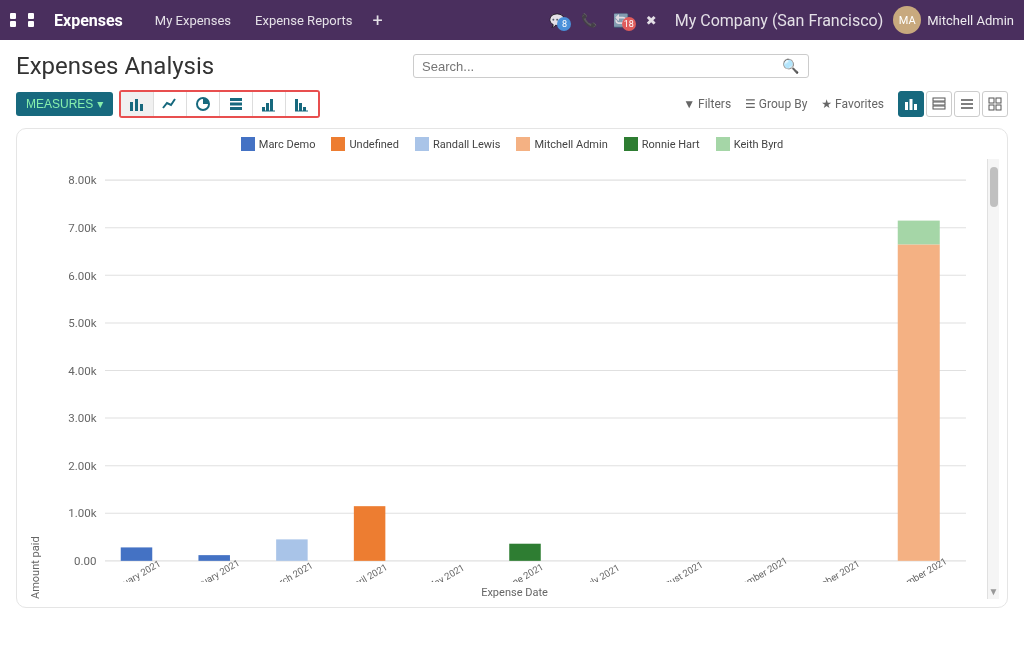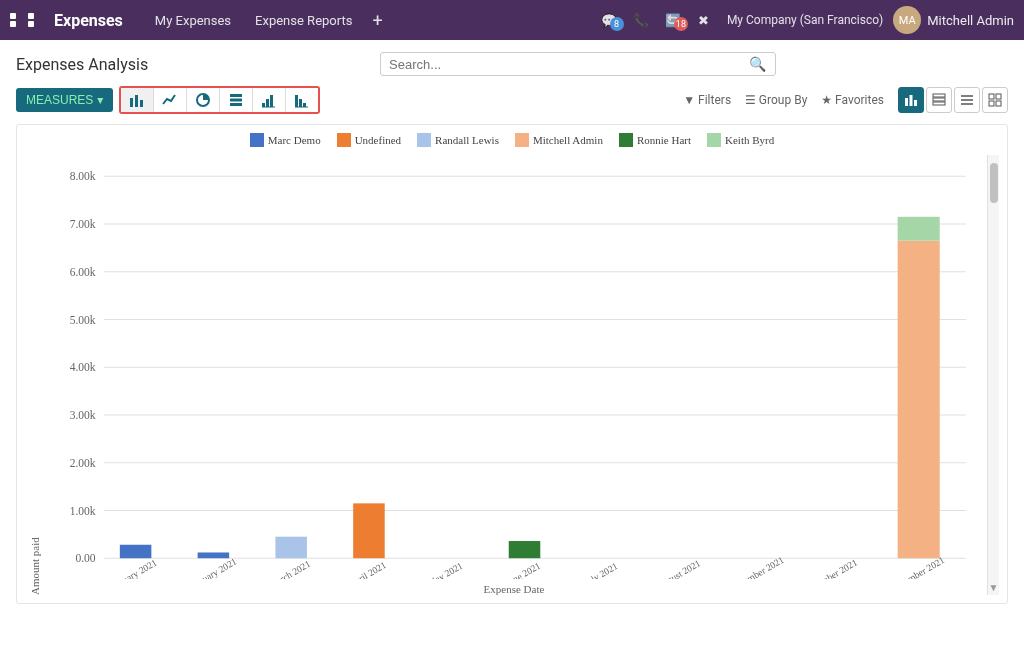--- a/index.html
+++ b/index.html
@@ -70,21 +70,21 @@
       display: flex;
       align-items: center;
       justify-content: center;
       color: #fff;
       padding: 0 2px;
     }
     .badge-blue { background: #4a90d9; }
     .topnav-company {
       color: rgba(255,255,255,0.85);
       padding: 0 10px;
-      font-size: 12px;
+      font-size: 16px;
     }
     .topnav-avatar {
       width: 28px; height: 28px;
       border-radius: 50%;
       background: #c8a97e;
       display: flex; align-items: center; justify-content: center;
       color: #fff;
       font-size: 11px;
       margin-right: 6px;
     }
@@ -168,25 +168,24 @@
     }
     .view-type-btn.active {
       background: #17697e;
       color: #fff;
       border-color: #17697e;
     }
 
     
     .chart-outer {
       border: 1px solid #e5e5e5;
-      border-radius: 3px;
+      border-radius: 10px;
       padding: 8px;
       position: relative;
       background: #fff;
-      font-family: Liberation Serif, serif;
     }
     .chart-legend {
       display: flex;
       align-items: center;
       justify-content: center;
       gap: 16px;
       margin-bottom: 8px;
       flex-wrap: wrap;
     }
     .legend-item {
@@ -232,21 +231,21 @@
       margin: 4px 0;
     }
 
     
     .header-row {
       display: flex;
       align-items: center;
       margin-bottom: 10px;
     }
     .page-title-text {
-      font-size: 16px;
+      font-size: 24px;
       color: #333;
       font-weight: normal;
     }
     .search-wrapper {
       flex: 1;
       display: flex;
       justify-content: center;
     }
     .search-box {
       display: flex;

